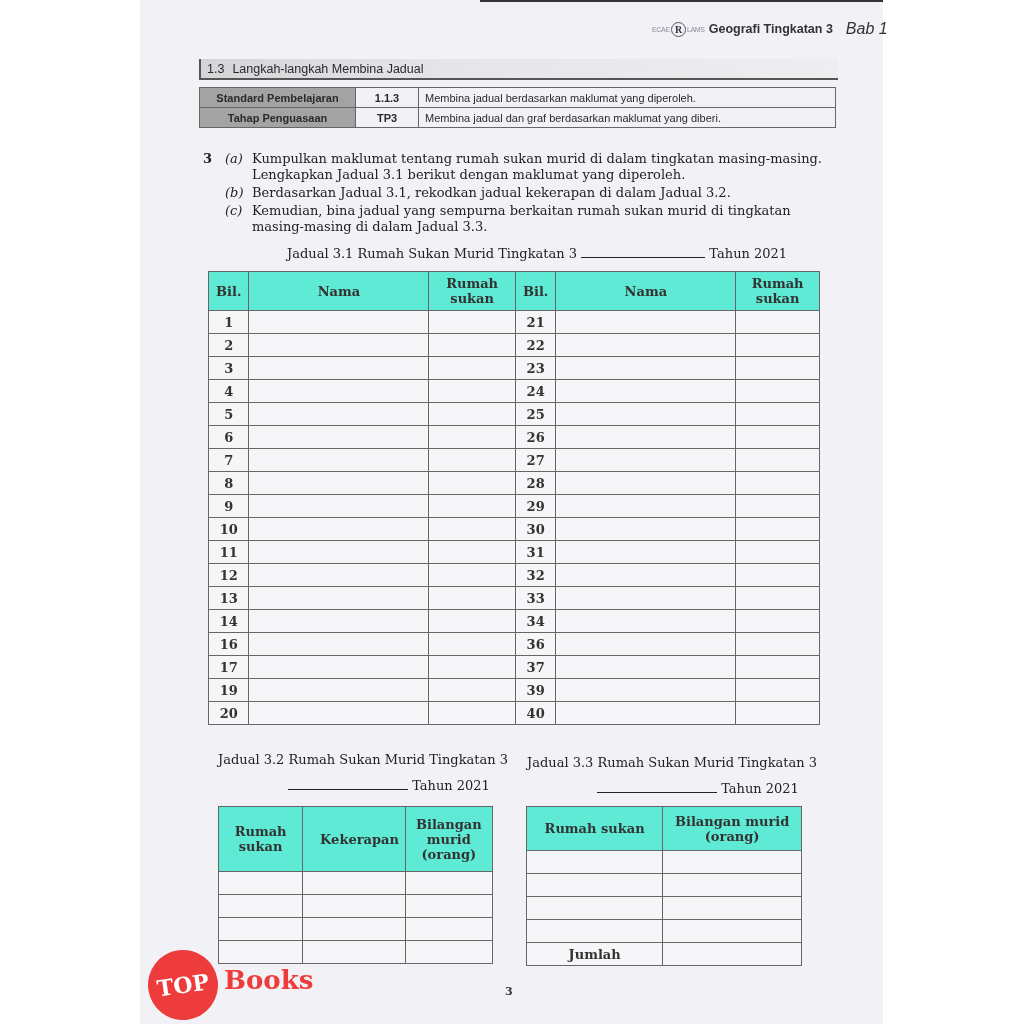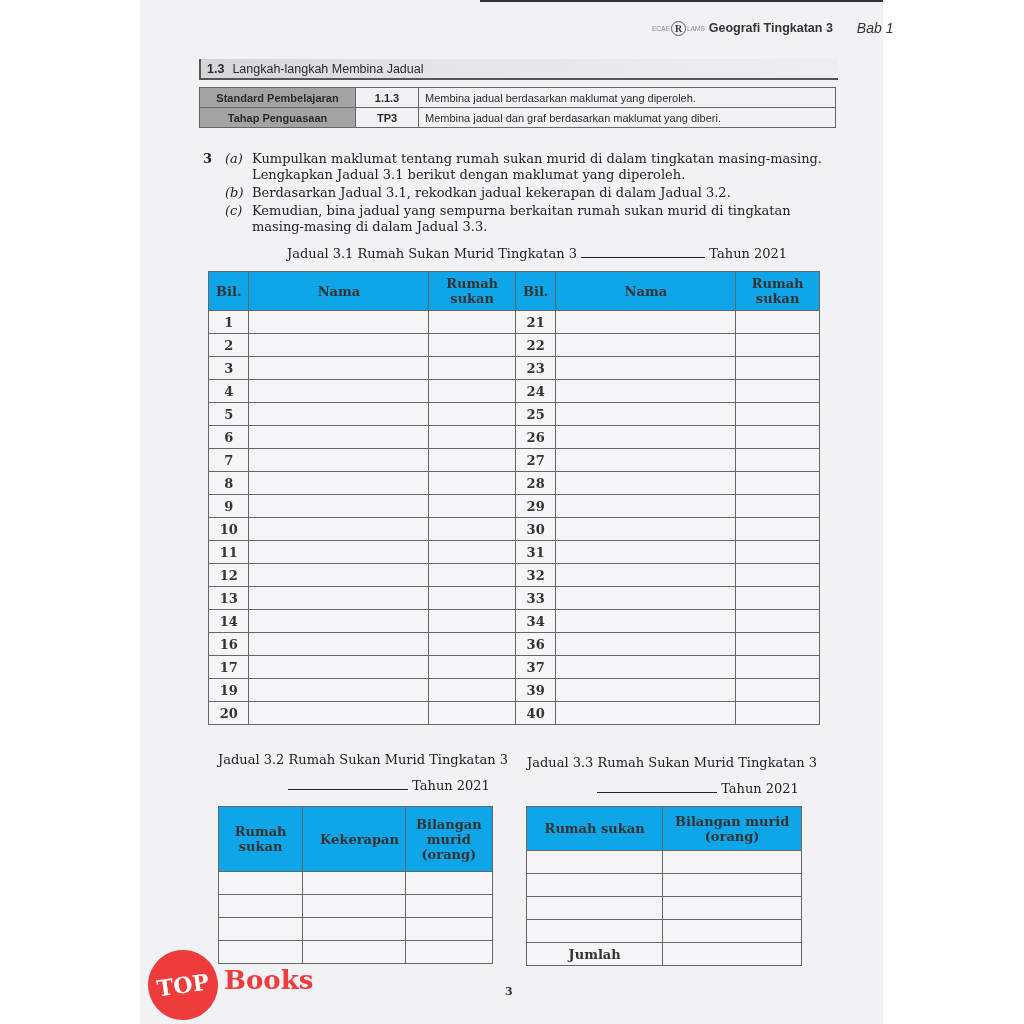--- a/index.html
+++ b/index.html
@@ -4,36 +4,36 @@
 <style>
   html,body{margin:0;padding:0;}
   body{width:1024px;height:1024px;background:#ffffff;position:relative;overflow:hidden;font-family:"DejaVu Serif","Liberation Serif",serif;color:#2a2a2e;}
   .page{position:absolute;left:140px;top:0;width:743px;height:1024px;background:#f2f2f6;overflow:hidden;}
   .spine{position:absolute;left:140px;top:0;width:20px;height:1024px;background:linear-gradient(to right,#9a9aa2,#d8d8de 60%,#f2f2f6);}
   .topbar{position:absolute;left:480px;top:0;width:403px;height:2px;background:#333;}
   .running-head{position:absolute;left:652px;top:20px;font-family:"Liberation Sans",sans-serif;font-size:13px;color:#333;display:flex;align-items:center;gap:4px;}
   .logo{display:inline-flex;align-items:center;font-size:7px;color:#8a8a9a;letter-spacing:-0.3px;}
   .logo b{display:inline-block;width:13px;height:13px;border:1px solid #556;border-radius:50%;text-align:center;line-height:13px;font-size:10px;color:#334;font-family:"Liberation Serif",serif;margin:0 1px;}
   .rh-title{font-weight:bold;font-size:12.5px;}
-  .rh-bab{font-style:italic;font-size:14px;margin-left:20px;}
+  .rh-bab{font-style:italic;font-size:16px;margin-left:9px;}
 
   .section-bar{position:absolute;left:199px;top:59px;width:637px;height:19px;border-left:2px solid #555;border-bottom:2px solid #555;background:linear-gradient(to right,#d5d5d8,#e6e6ea 40%,#eeeef1);font-family:"Liberation Sans",sans-serif;font-size:12.5px;display:flex;align-items:center;}
-  .section-bar .num{font-weight:bold;margin:0 8px 0 6px;}
+  .section-bar .num{font-weight:normal;margin:0 8px 0 6px;}
   .std{position:absolute;left:199px;top:87px;width:637px;border-collapse:collapse;font-family:"Liberation Sans",sans-serif;font-size:11px;}
   .std td{border:1px solid #666;height:19px;padding:0 6px;}
   .std td.h{background:#a3a3a3;font-weight:bold;text-align:center;width:143px;}
   .std td.c{font-weight:bold;text-align:center;width:50px;}
 
   .q{position:absolute;font-family:"DejaVu Serif",serif;font-size:13px;line-height:16px;color:#222;}
   .q .lbl{position:absolute;}
   .caption{position:absolute;font-family:"DejaVu Serif",serif;font-size:13px;color:#222;white-space:nowrap;}
   .blank{display:inline-block;border-bottom:1px solid #222;vertical-align:baseline;}
 
   table.grid{position:absolute;border-collapse:collapse;font-family:"DejaVu Serif",serif;color:#333;}
-  table.grid th{background:#0ea5e9;border:1px solid #666;font-weight:bold;font-size:13px;line-height:15px;}
+  table.grid th{background:#5eead4;border:1px solid #666;font-weight:bold;font-size:13px;line-height:15px;}
   table.grid td{border:1px solid #666;height:20px;font-size:13px;font-weight:bold;text-align:center;background:rgba(255,255,255,0.35);}
   .t31{left:208px;top:271px;width:612px;}
   .t31 th{height:36px;}
   .t32{left:218px;top:806px;width:275px;}
   .t32 th{height:62px;}
   .t32 td{height:22px;}
   .t33{left:526px;top:806px;width:276px;}
   .t33 th{height:41px;}
   .t33 td{height:22px;}
 

